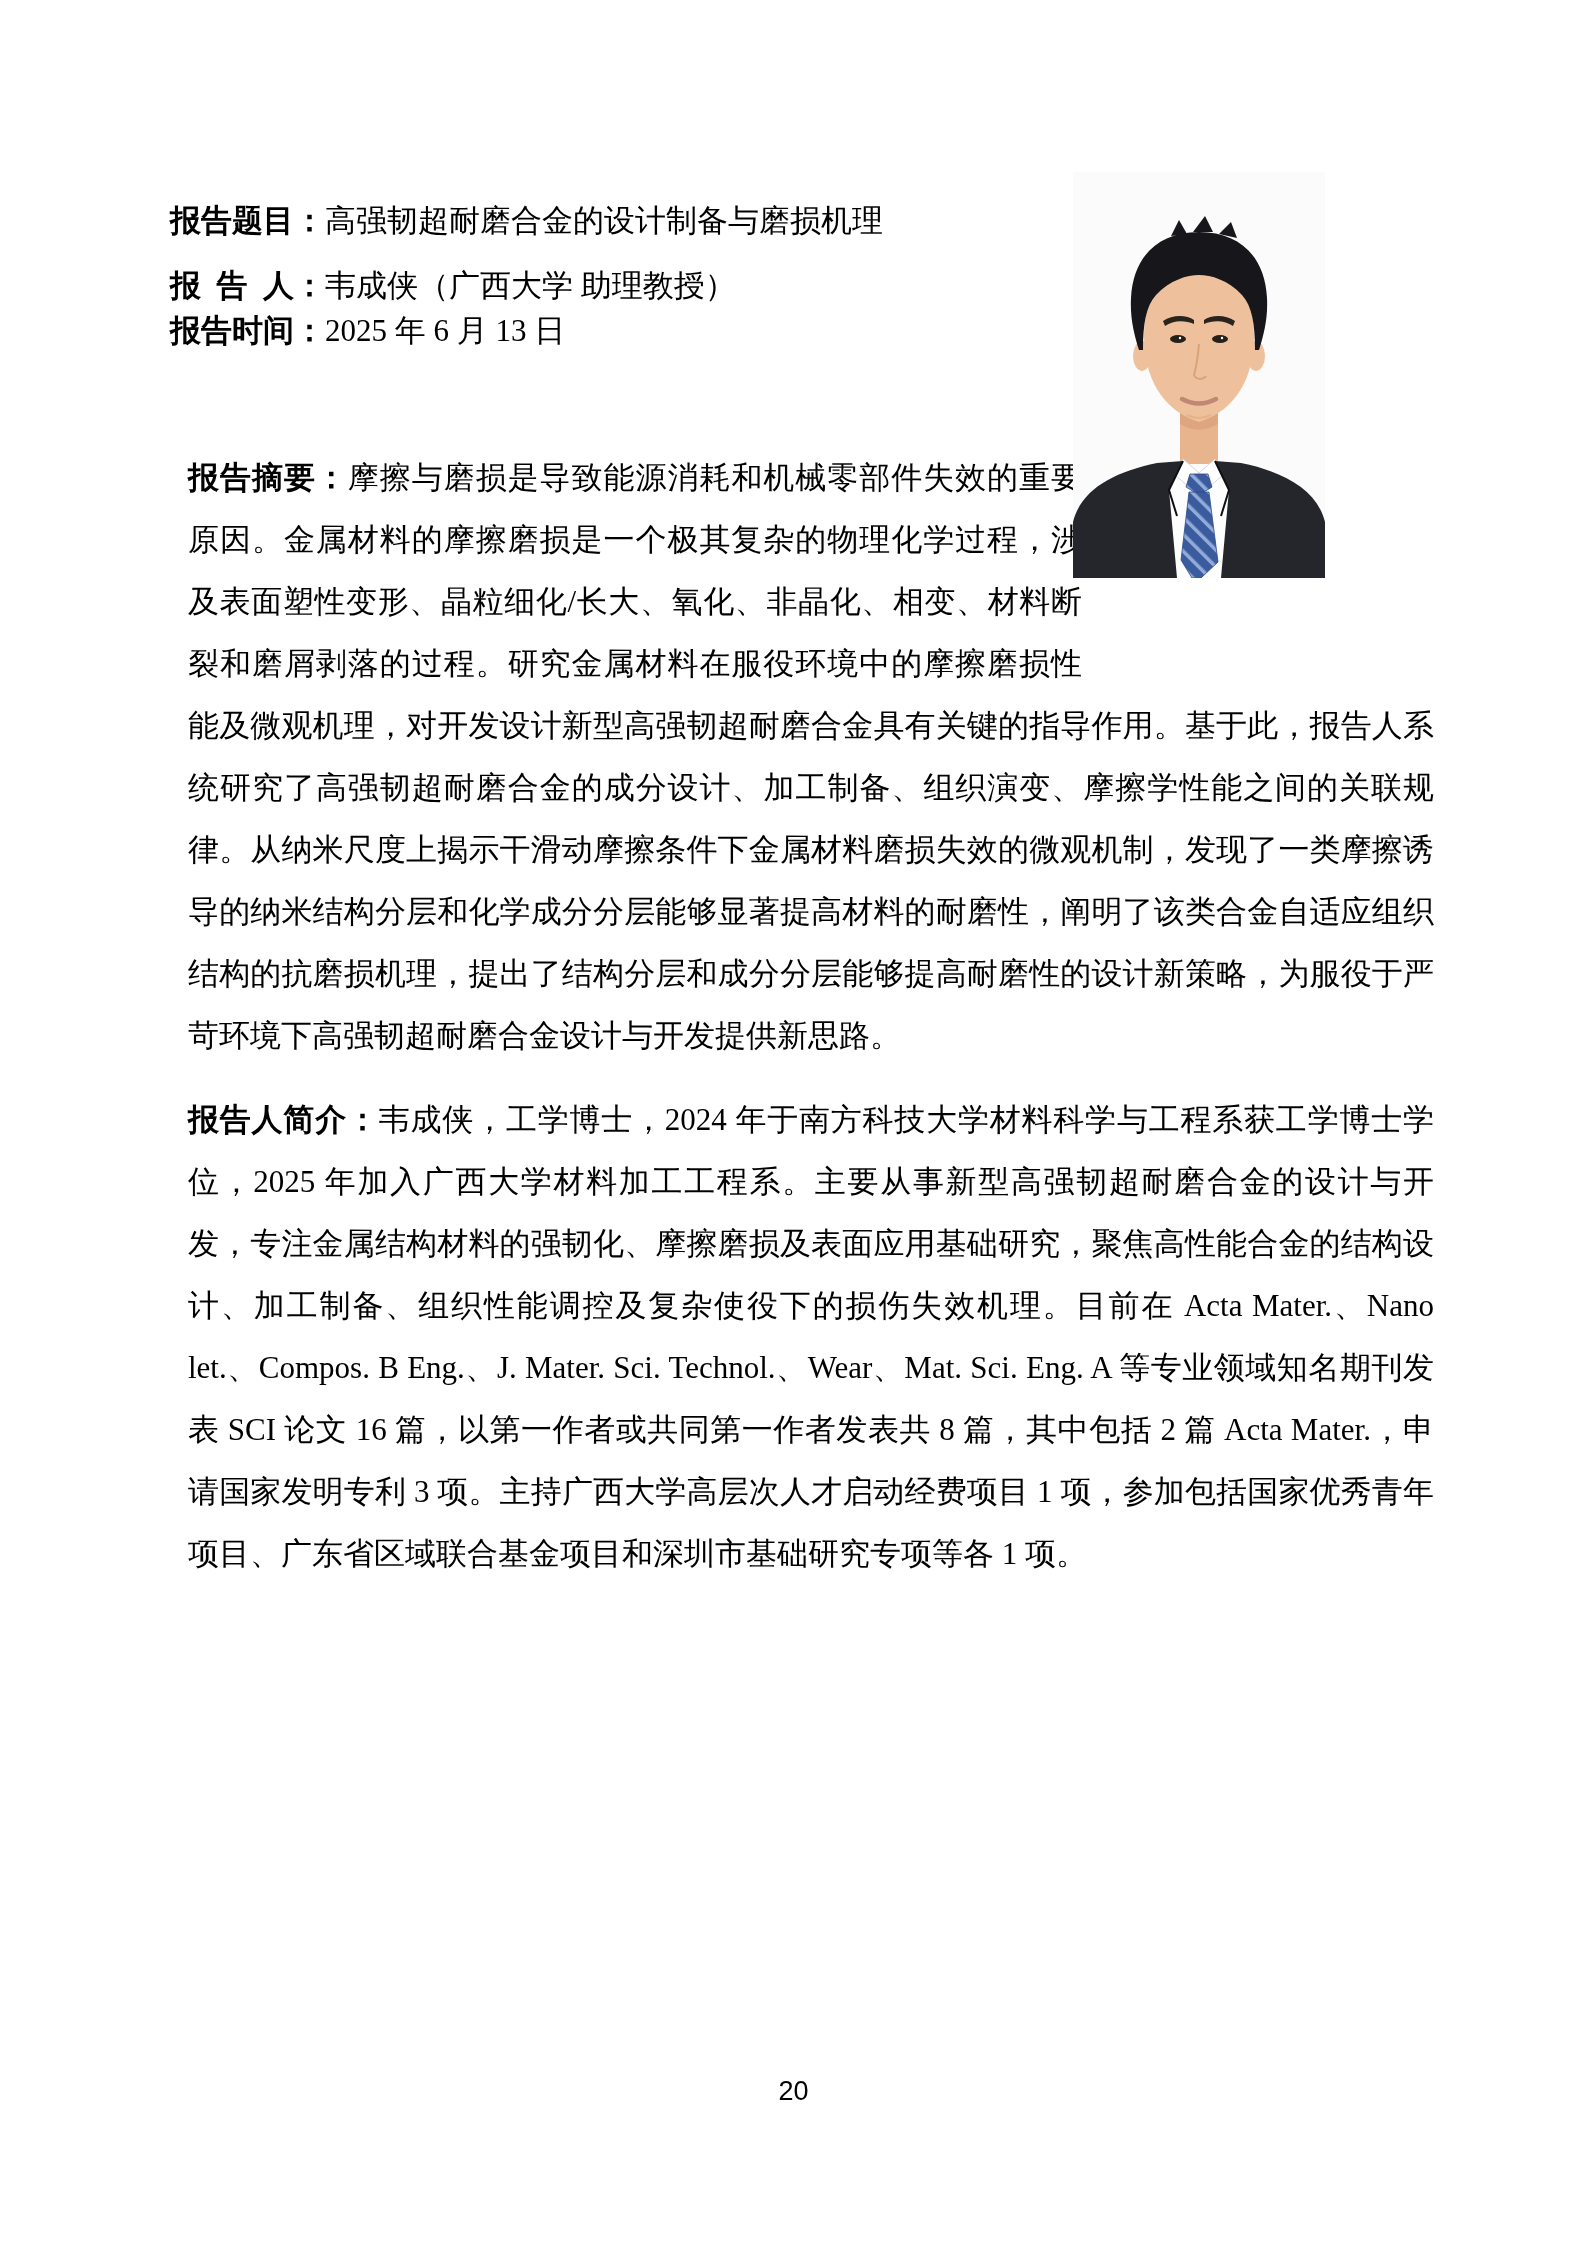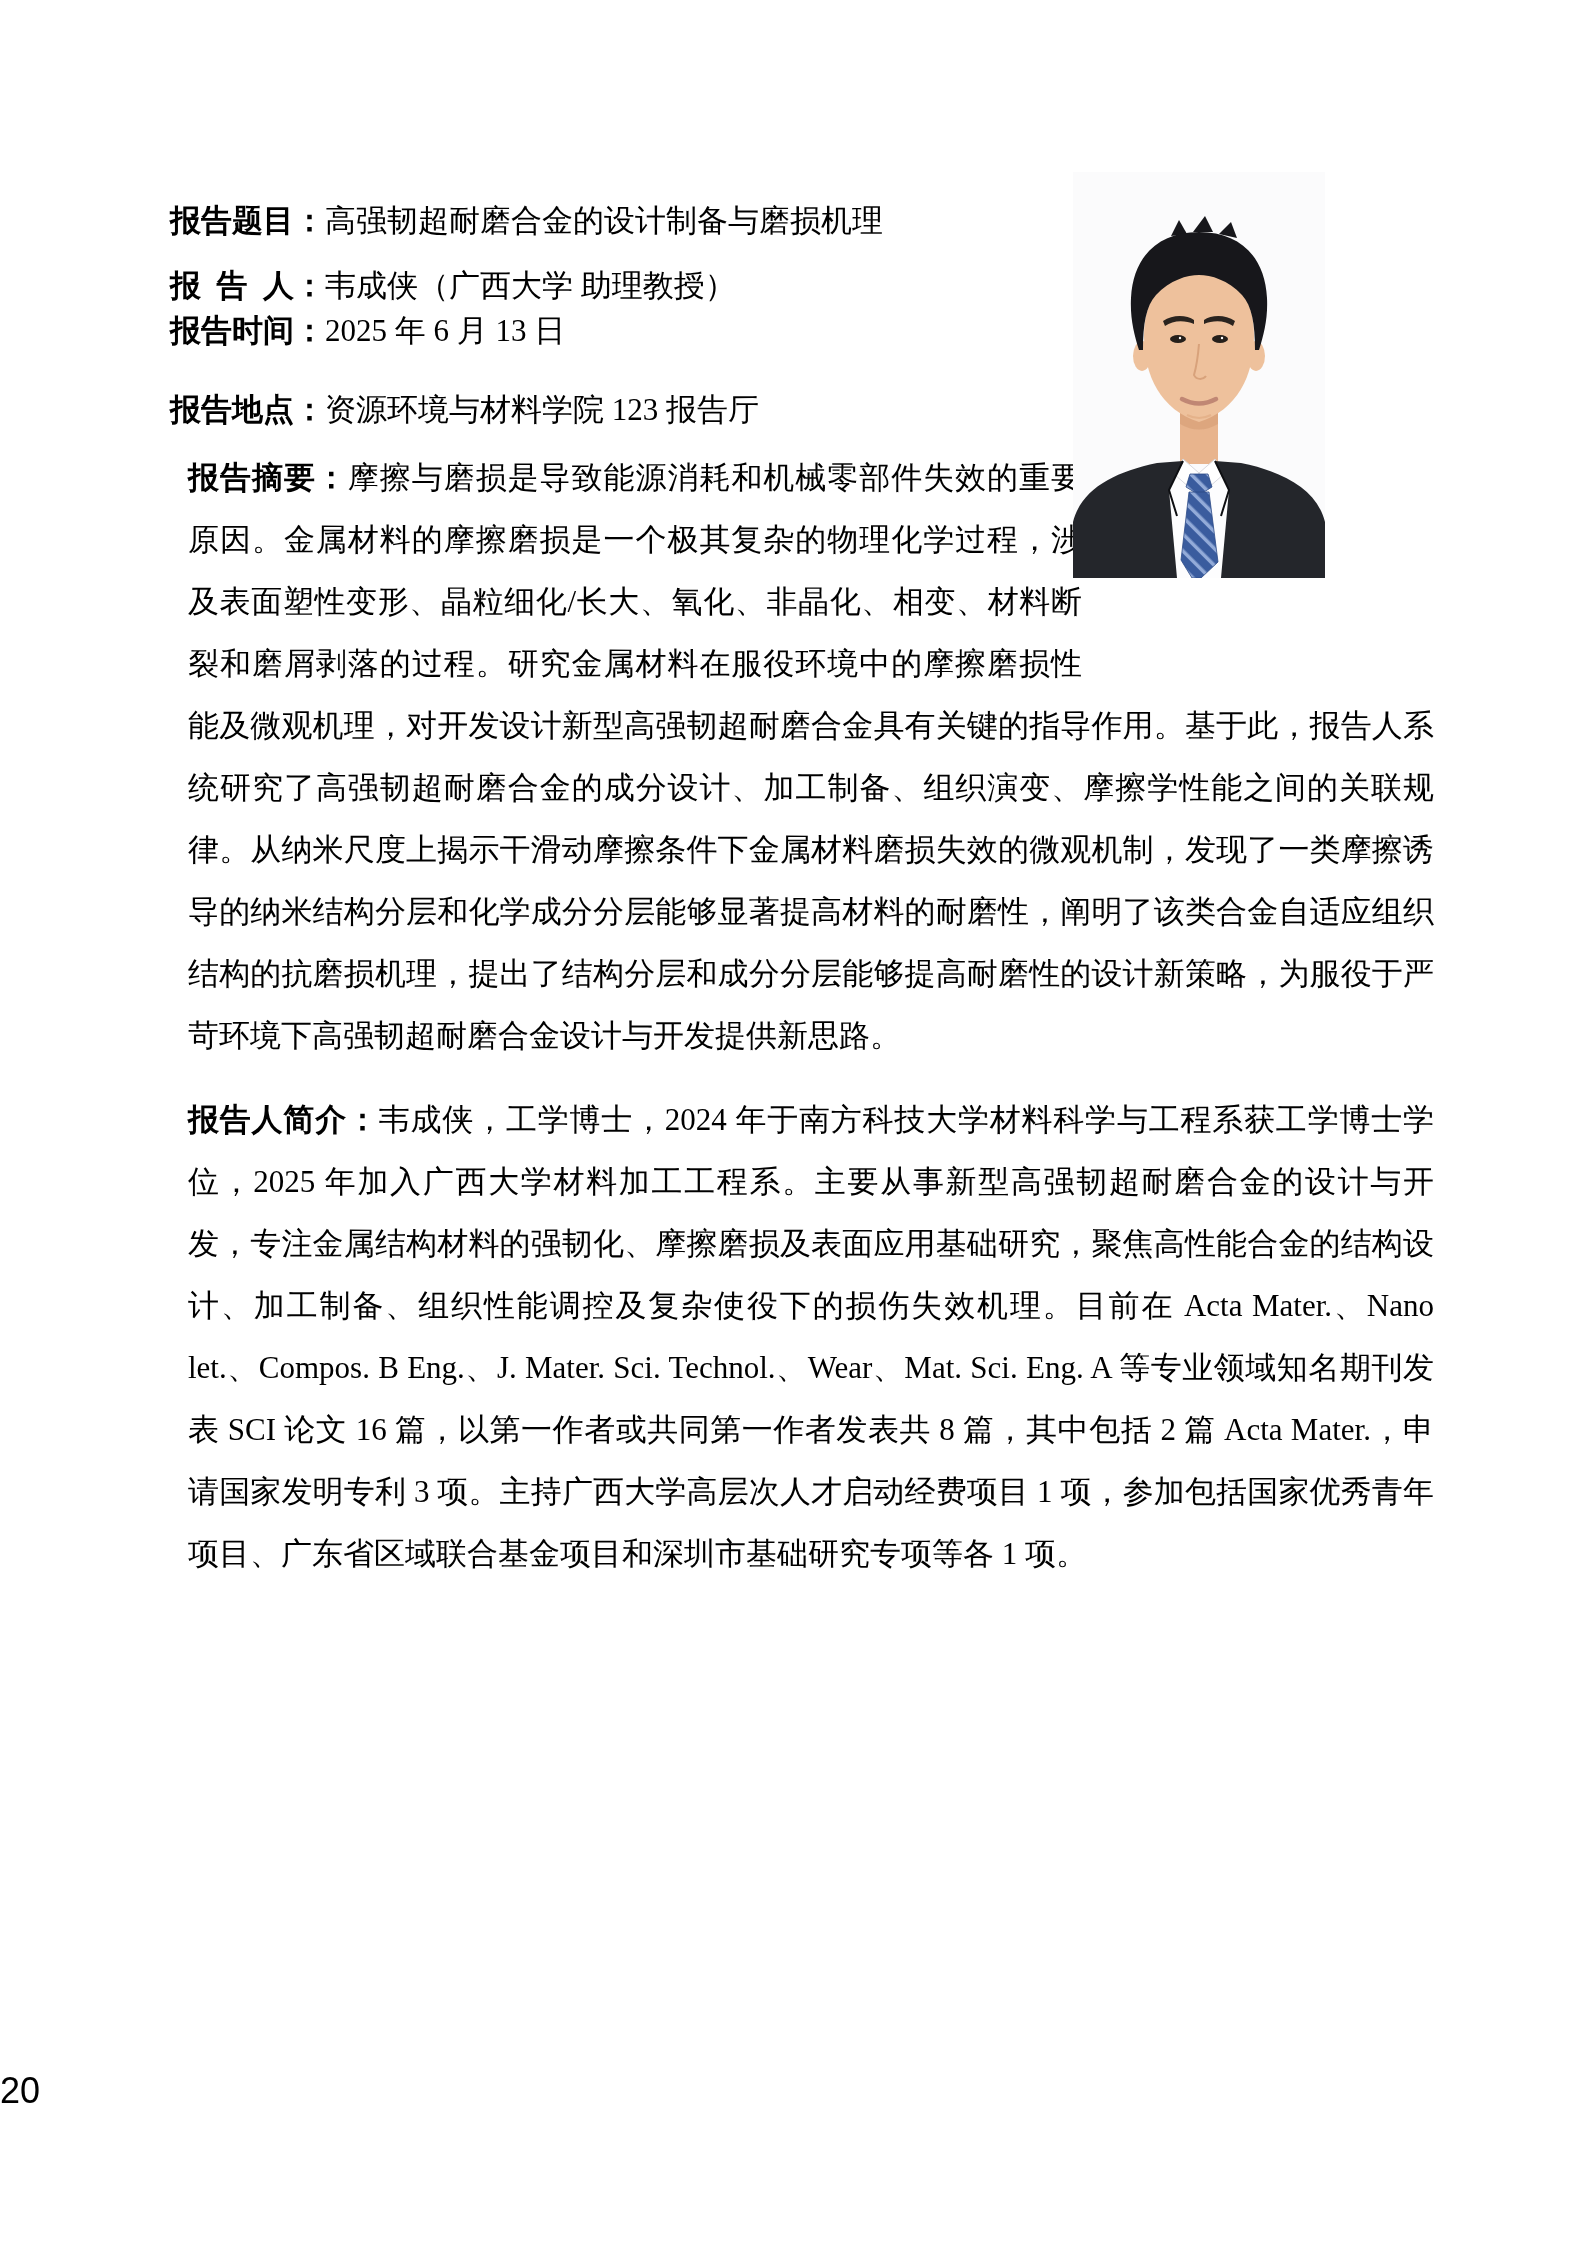--- a/index.html
+++ b/index.html
@@ -23,45 +23,42 @@
     text-align:justify;text-justify:inter-ideograph;margin-left:15px;
   }
   .photo-spacer{float:right;width:352px;height:187px;}
   .photo{
     position:absolute;left:1073px;top:172px;
     width:252px;height:406px;
   }
   .photo svg{display:block;width:100%;height:100%;}
   .page-number{
     position:absolute;left:0;top:2076px;width:100%;
-    text-align:left;
+    text-align:center;
     font-family:"Liberation Sans","DejaVu Sans",sans-serif;
-    font-size:36px;line-height:30px;
+    font-size:27px;line-height:30px;
   }
 </style>
 </head>
 <body>
 
 <div class="page">
 
   <div class="info-line" style="top:190px">
     <span class="plabel">报告题目：</span><span>高强韧超耐磨合金的设计制备与磨损机理</span>
   </div>
 
   <div class="info-line" style="top:255px">
     <span class="plabel">报 告 人：</span><span>韦成侠（广西大学 助理教授）</span>
   </div>
 
   <div class="info-line" style="top:300px">
     <span class="plabel">报告时间：</span><span>2025 年 6 月 13 日</span>
   </div>
 
-  <div class="info-line" style="top:379px">
-    <span class="plabel">报告地点：</span><span>资源环境与材料学院 123 报告厅</span>
-  </div>
 
   <div class="para" style="top:447px">
     <div class="photo-spacer"></div>
     <span class="plabel">报告摘要：</span><span>摩擦与磨损是导致能源消耗和机械零部件失效的重要原因。金属材料的摩擦磨损是一个极其复杂的物理化学过程，涉及表面塑性变形、晶粒细化/长大、氧化、非晶化、相变、材料断裂和磨屑剥落的过程。研究金属材料在服役环境中的摩擦磨损性能及微观机理，对开发设计新型高强韧超耐磨合金具有关键的指导作用。基于此，报告人系统研究了高强韧超耐磨合金的成分设计、加工制备、组织演变、摩擦学性能之间的关联规律。从纳米尺度上揭示干滑动摩擦条件下金属材料磨损失效的微观机制，发现了一类摩擦诱导的纳米结构分层和化学成分分层能够显著提高材料的耐磨性，阐明了该类合金自适应组织结构的抗磨损机理，提出了结构分层和成分分层能够提高耐磨性的设计新策略，为服役于严苛环境下高强韧超耐磨合金设计与开发提供新思路。</span>
   </div>
 
   <div class="para" style="top:1089px">
     <span class="plabel">报告人简介：</span><span>韦成侠，工学博士，2024 年于南方科技大学材料科学与工程系获工学博士学位，2025 年加入广西大学材料加工工程系。主要从事新型高强韧超耐磨合金的设计与开发，专注金属结构材料的强韧化、摩擦磨损及表面应用基础研究，聚焦高性能合金的结构设计、加工制备、组织性能调控及复杂使役下的损伤失效机理。目前在 Acta Mater.、Nano let.、Compos. B Eng.、J. Mater. Sci. Technol.、Wear、Mat. Sci. Eng. A 等专业领域知名期刊发表 SCI 论文 16 篇，以第一作者或共同第一作者发表共 8 篇，其中包括 2 篇 Acta Mater.，申请国家发明专利 3 项。主持广西大学高层次人才启动经费项目 1 项，参加包括国家优秀青年项目、广东省区域联合基金项目和深圳市基础研究专项等各 1 项。</span>
   </div>
 

